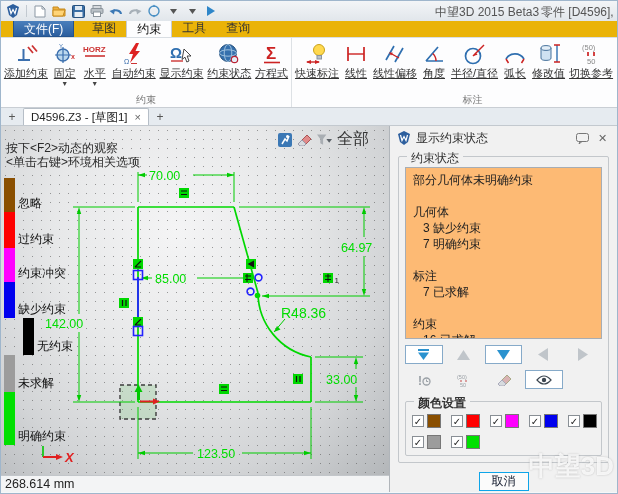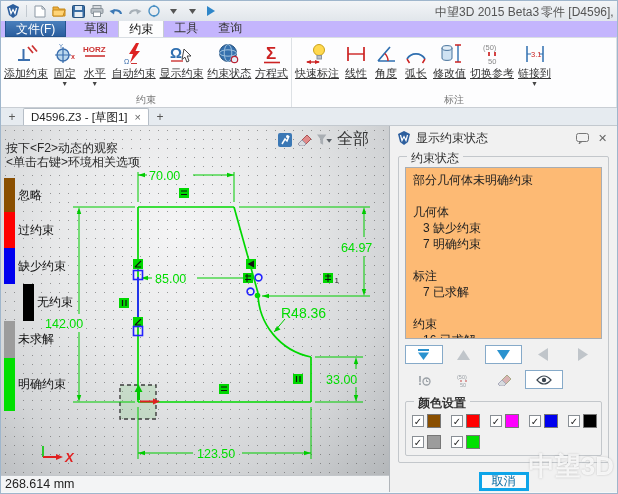--- a/index.html
+++ b/index.html
@@ -8,21 +8,21 @@
 
   
   .titlebar{position:relative;height:20px;background:linear-gradient(#f3f5f7,#e1e6eb);display:flex;align-items:center;padding-left:4px;}
   .qat{display:flex;align-items:center;gap:3px;}
   .qat .qi{width:16px;height:15px;display:flex;align-items:center;justify-content:center;}
   .qat .sep{width:1px;height:12px;background:#c2c9d0;margin:0 2px;}
   .title-app{position:absolute;left:434px;top:3px;font-size:12px;color:#555;}
   .title-doc{position:absolute;left:540px;top:3px;font-size:12px;color:#555;white-space:nowrap;}
 
   
-  .tabrow{height:17px;background:#c4b5fd;display:flex;align-items:flex-end;padding-left:4px;border-bottom:1px solid #d9dee3;}
+  .tabrow{height:17px;background:#eab308;display:flex;align-items:flex-end;padding-left:12px;border-bottom:1px solid #d9dee3;}
   .mtab{height:17px;line-height:16px;padding:0 10px;font-size:12px;color:#333;cursor:default;}
   .mtab.file{background:linear-gradient(#4a7fbc,#2b5e9e);color:#fff;margin-right:8px;border:1px solid #24538e;}
   .mtab.active{background:#fdfdfe;border:1px solid #c6ccd2;border-bottom:none;color:#111;}
 
   
   .ribbon{height:70px;background:#fdfdfe;border-bottom:1px solid #c9ced4;display:flex;}
   .rgroup{display:flex;flex-direction:column;border-right:1px solid #dde1e5;}
   .rgroup .ritems{flex:1;display:flex;align-items:flex-start;padding:2px 1px 0 1px;}
   .rgroup .rlabel{height:13px;text-align:center;font-size:10px;color:#777;line-height:12px;}
   .ri{display:flex;flex-direction:column;align-items:center;padding:1px 2px;min-width:30px;}
@@ -43,21 +43,21 @@
     background-image:radial-gradient(circle,rgba(80,80,80,.55) 0.8px,transparent 1px),
       radial-gradient(ellipse at 45% 30%, #f4f4f5 0%, #e7e8e9 40%, #d2d4d6 72%, #b3b6b9 100%);
     background-size:9px 9px,100% 100%;}
   .hint{position:absolute;left:5px;font-size:12px;color:#2a2a2a;white-space:nowrap;}
   .ctools{position:absolute;left:276px;top:3px;display:flex;align-items:center;gap:5px;}
   .ctools .ci{width:15px;height:15px;display:flex;align-items:center;justify-content:center;}
   .ctools .call{font-size:16px;color:#333;}
 
   
   .legend{position:absolute;left:3px;top:52px;}
-  .lrow{display:flex;align-items:center;}
+  .lrow{display:flex;align-items:flex-end;}
   .lbar{width:11px;}
   .llabel{margin-left:3px;font-size:12px;color:#111;white-space:nowrap;}
 
   .sketch{position:absolute;left:0;top:0;}
 
   
   .panel{position:relative;width:228px;height:366px;background:#f1f1f1;border-left:1px solid #b0b5ba;display:flex;flex-direction:column;justify-content:center;}
   .phead{height:24px;display:flex;align-items:center;padding:0 7px;gap:5px;}
   .ptitle{font-size:12px;color:#333;flex:1;}
   .phico{width:15px;height:14px;display:flex;align-items:center;justify-content:center;color:#666;font-size:11px;}
@@ -67,21 +67,21 @@
   .btnrow{display:flex;gap:2px;margin-top:6px;}
   .pbtn{width:38px;height:19px;display:flex;align-items:center;justify-content:center;background:transparent;border:1px solid transparent;}
   .pbtn.frame{background:#fff;border:1px solid #86aac9;}
   .colorbox{margin-top:12px;padding:12px 6px 6px 6px;font-weight:bold;}
   .crow{display:flex;gap:10px;margin-bottom:7px;}
   .cpair{display:flex;align-items:center;gap:3px;}
   .cb{width:12px;height:12px;background:#fff;border:1px solid #898f95;font-size:10px;line-height:11px;text-align:center;color:#222;}
   .cb::after{content:"✓";}
   .swatch{width:14px;height:14px;border:1px solid #777;}
   .cancelrow{flex:1;display:flex;align-items:flex-start;justify-content:center;padding-top:9px;}
-  .cancel{width:50px;height:19px;background:#fbfbfb;border:3px solid #0ea5e9;font-size:12px;color:#0369a1;display:flex;align-items:center;justify-content:center;}
+  .cancel{width:50px;height:19px;background:#fbfbfb;border:1px solid #0ea5e9;font-size:12px;color:#0f172a;display:flex;align-items:center;justify-content:center;}
   .watermark{position:absolute;right:3px;bottom:8px;font-size:26px;font-weight:bold;color:rgba(255,255,255,.82);text-shadow:0 0 2px rgba(110,110,110,.4);pointer-events:none;}
 
   
   .statusbar{height:17px;background:#f3f4f5;border-top:1px solid #c2c6ca;font-size:12.5px;color:#222;padding:1px 0 0 4px;}
 
   svg{display:block;}
 </style>
 </head>
 <body>
 
@@ -266,25 +266,45 @@
               <svg width="24" height="24" viewBox="0 0 24 24">
                 <path d="M4 5 v14 M20 5 v14" stroke="#cc2222" stroke-width="1.7"></path>
                 <path d="M4 12 h16" stroke="#cc2222" stroke-width="1.4"></path>
               </svg>
             </span>
           <span class="ri-lb">线性</span>
         </div>
         <div class="ri">
           <span class="ri-ic">
               <svg width="24" height="24" viewBox="0 0 24 24">
+                <path d="M3 18 L11 4 M12 20 L20 6" stroke="#2f6fb0" stroke-width="1.7" fill="none"></path>
+                <path d="M7 11 l9 5" stroke="#cc2222" stroke-width="1.4"></path>
+                <polygon points="6,10.4 10,10.8 8,13.6" fill="#cc2222"></polygon>
+              </svg>
+            </span>
+          <span class="ri-lb">线性偏移</span>
+        </div>
+        <div class="ri">
+          <span class="ri-ic">
+              <svg width="24" height="24" viewBox="0 0 24 24">
                 <path d="M4 19 H21 M4 19 L16 5" stroke="#2f6fb0" stroke-width="1.7" fill="none"></path>
                 <path d="M14 19 a10 10 0 0 0 -3.2 -7.5" stroke="#cc2222" stroke-width="1.4" fill="none"></path>
               </svg>
             </span>
           <span class="ri-lb">角度</span>
+        </div>
+        <div class="ri">
+          <span class="ri-ic">
+              <svg width="24" height="24" viewBox="0 0 24 24">
+                <circle cx="10" cy="14" r="7.5" fill="none" stroke="#2f6fb0" stroke-width="1.7"></circle>
+                <path d="M10 14 L21 3" stroke="#cc2222" stroke-width="1.4"></path>
+                <polygon points="10,14 14.5,12.8 12.6,10.6" fill="#cc2222"></polygon>
+              </svg>
+            </span>
+          <span class="ri-lb">半径/直径</span>
         </div>
         <div class="ri">
           <span class="ri-ic">
               <svg width="24" height="24" viewBox="0 0 24 24">
                 <path d="M3 17 A10.5 10.5 0 0 1 21 17" fill="none" stroke="#2f6fb0" stroke-width="1.7"></path>
                 <path d="M3 17 l2.5 4 M21 17 l-2.5 4" stroke="#cc2222" stroke-width="1.5"></path>
               </svg>
             </span>
           <span class="ri-lb">弧长</span>
         </div>
@@ -365,20 +385,24 @@
         </div>
 
         <div class="legend">
           <div class="lrow" style="height:34px;">
               <div class="lbar" style="height: 34px; background: rgb(138, 79, 0);"></div>
               <span class="llabel">忽略</span>
             </div>
           <div class="lrow" style="height:36px;">
               <div class="lbar" style="height: 36px; background: rgb(254, 0, 0);"></div>
               <span class="llabel">过约束</span>
+            </div>
+          <div class="lrow" style="height:34px;">
+              <div class="lbar" style="height: 34px; background: rgb(255, 0, 255);"></div>
+              <span class="llabel">约束冲突</span>
             </div>
           <div class="lrow" style="height:36px;">
               <div class="lbar" style="height: 36px; background: rgb(0, 0, 238);"></div>
               <span class="llabel">缺少约束</span>
             </div>
           <div class="lrow" style="height:37px;padding-left:19px;">
               <div class="lbar" style="height: 37px; background: rgb(0, 0, 0);"></div>
               <span class="llabel">无约束</span>
             </div>
           <div class="lrow" style="height:37px;">

